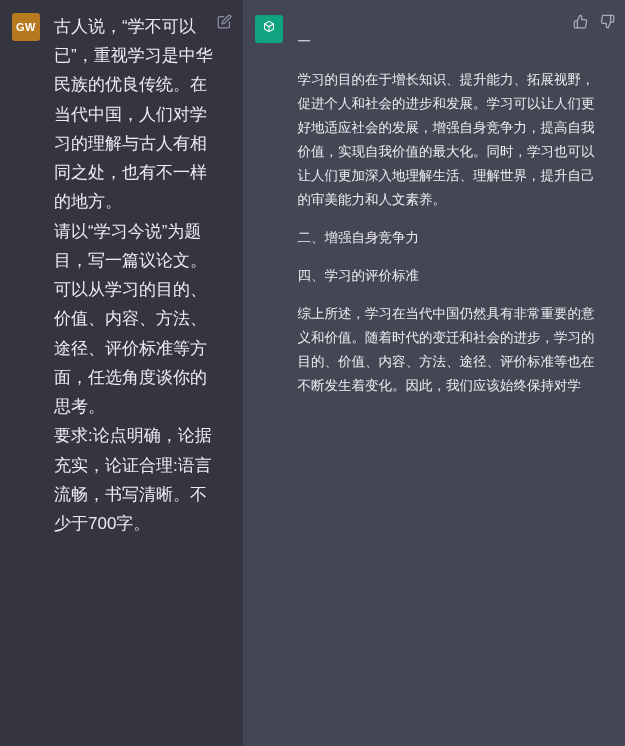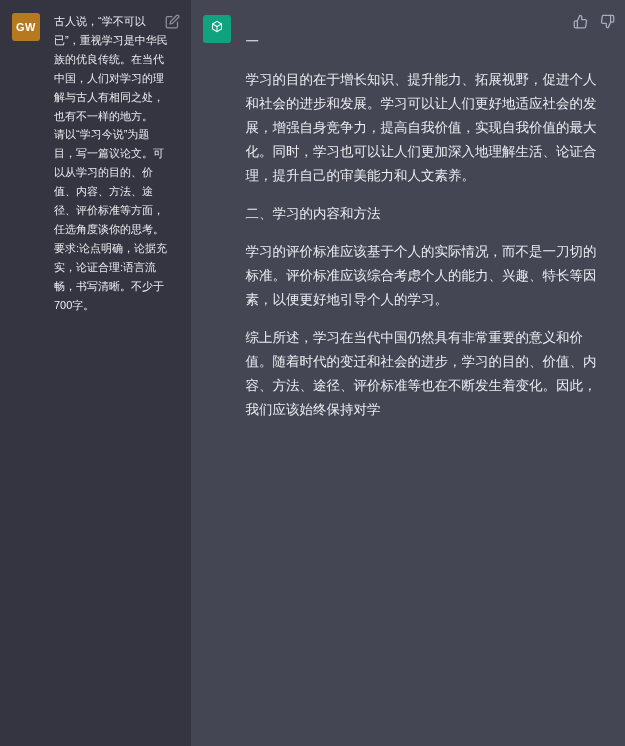--- a/index.html
+++ b/index.html
@@ -52,21 +52,21 @@
   .avatar-assistant svg {
     width: 18px;
     height: 18px;
   }
   .msg-body {
     flex: 1 1 auto;
     padding-left: 14px;
     padding-right: 8px;
   }
   .user-text {
-    font-size: 11px;
+    font-size: 17px;
     line-height: 1.72;
     color: #ececf1;
     white-space: pre-wrap;
     word-break: break-word;
   }
   .edit-icon {
     position: absolute;
     top: 14px;
     right: 10px;
     width: 16px;
@@ -154,23 +154,23 @@
           <path d="M12 9.9v6.9"></path>
           <path d="M12 9.9 6 6.6"></path>
           <path d="M12 9.9 18 6.6"></path>
         </svg>
       </span>
     </div>
 
     <div class="assistant-content">
       <div class="answer">
         <h4 class="first-head">一</h4>
-        <p>学习的目的在于增长知识、提升能力、拓展视野，促进个人和社会的进步和发展。学习可以让人们更好地适应社会的发展，增强自身竞争力，提高自我价值，实现自我价值的最大化。同时，学习也可以让人们更加深入地理解生活、论证合理，提升自己的审美能力和人文素养。</p>
-        <h4 class="sec-head">二、学习的内容和方法</h4>
-        <p>学习的评价标准应该基于个人的实际情况，而不是一刀切的标准。评价标准应该综合考虑个人的能力、兴趣、特长等因素，以便更好地引导个人的学习。</p>
+        <p>学习的目的在于增长知识、提升能力、拓展视野，促进个人和社会的进步和发展。学习可以让人们更好地适应社会的发展，增强自身竞争力，提高自我价值，实现自我价值的最大化。同时，学习也可以让人们更加深入地理解生活、理解世界，提升自己的审美能力和人文素养。</p>
+        <h4 class="sec-head">二、增强自身竞争力</h4>
+        <h4 class="sec-head">四、学习的评价标准</h4>
         <p>综上所述，学习在当代中国仍然具有非常重要的意义和价值。随着时代的变迁和社会的进步，学习的目的、价值、内容、方法、途径、评价标准等也在不断发生着变化。因此，我们应该始终保持对学</p>
       </div>
     </div>
 
     <div class="assistant-actions">
       <span>
         <svg viewBox="0 0 24 24" fill="none" stroke="currentColor" stroke-width="2" stroke-linecap="round" stroke-linejoin="round">
           <path d="M14 9V5a3 3 0 0 0-3-3l-4 9v11h11.28a2 2 0 0 0 2-1.7l1.38-9a2 2 0 0 0-2-2.3z"></path>
           <path d="M7 22H4a2 2 0 0 1-2-2v-7a2 2 0 0 1 2-2h3"></path>
         </svg>

